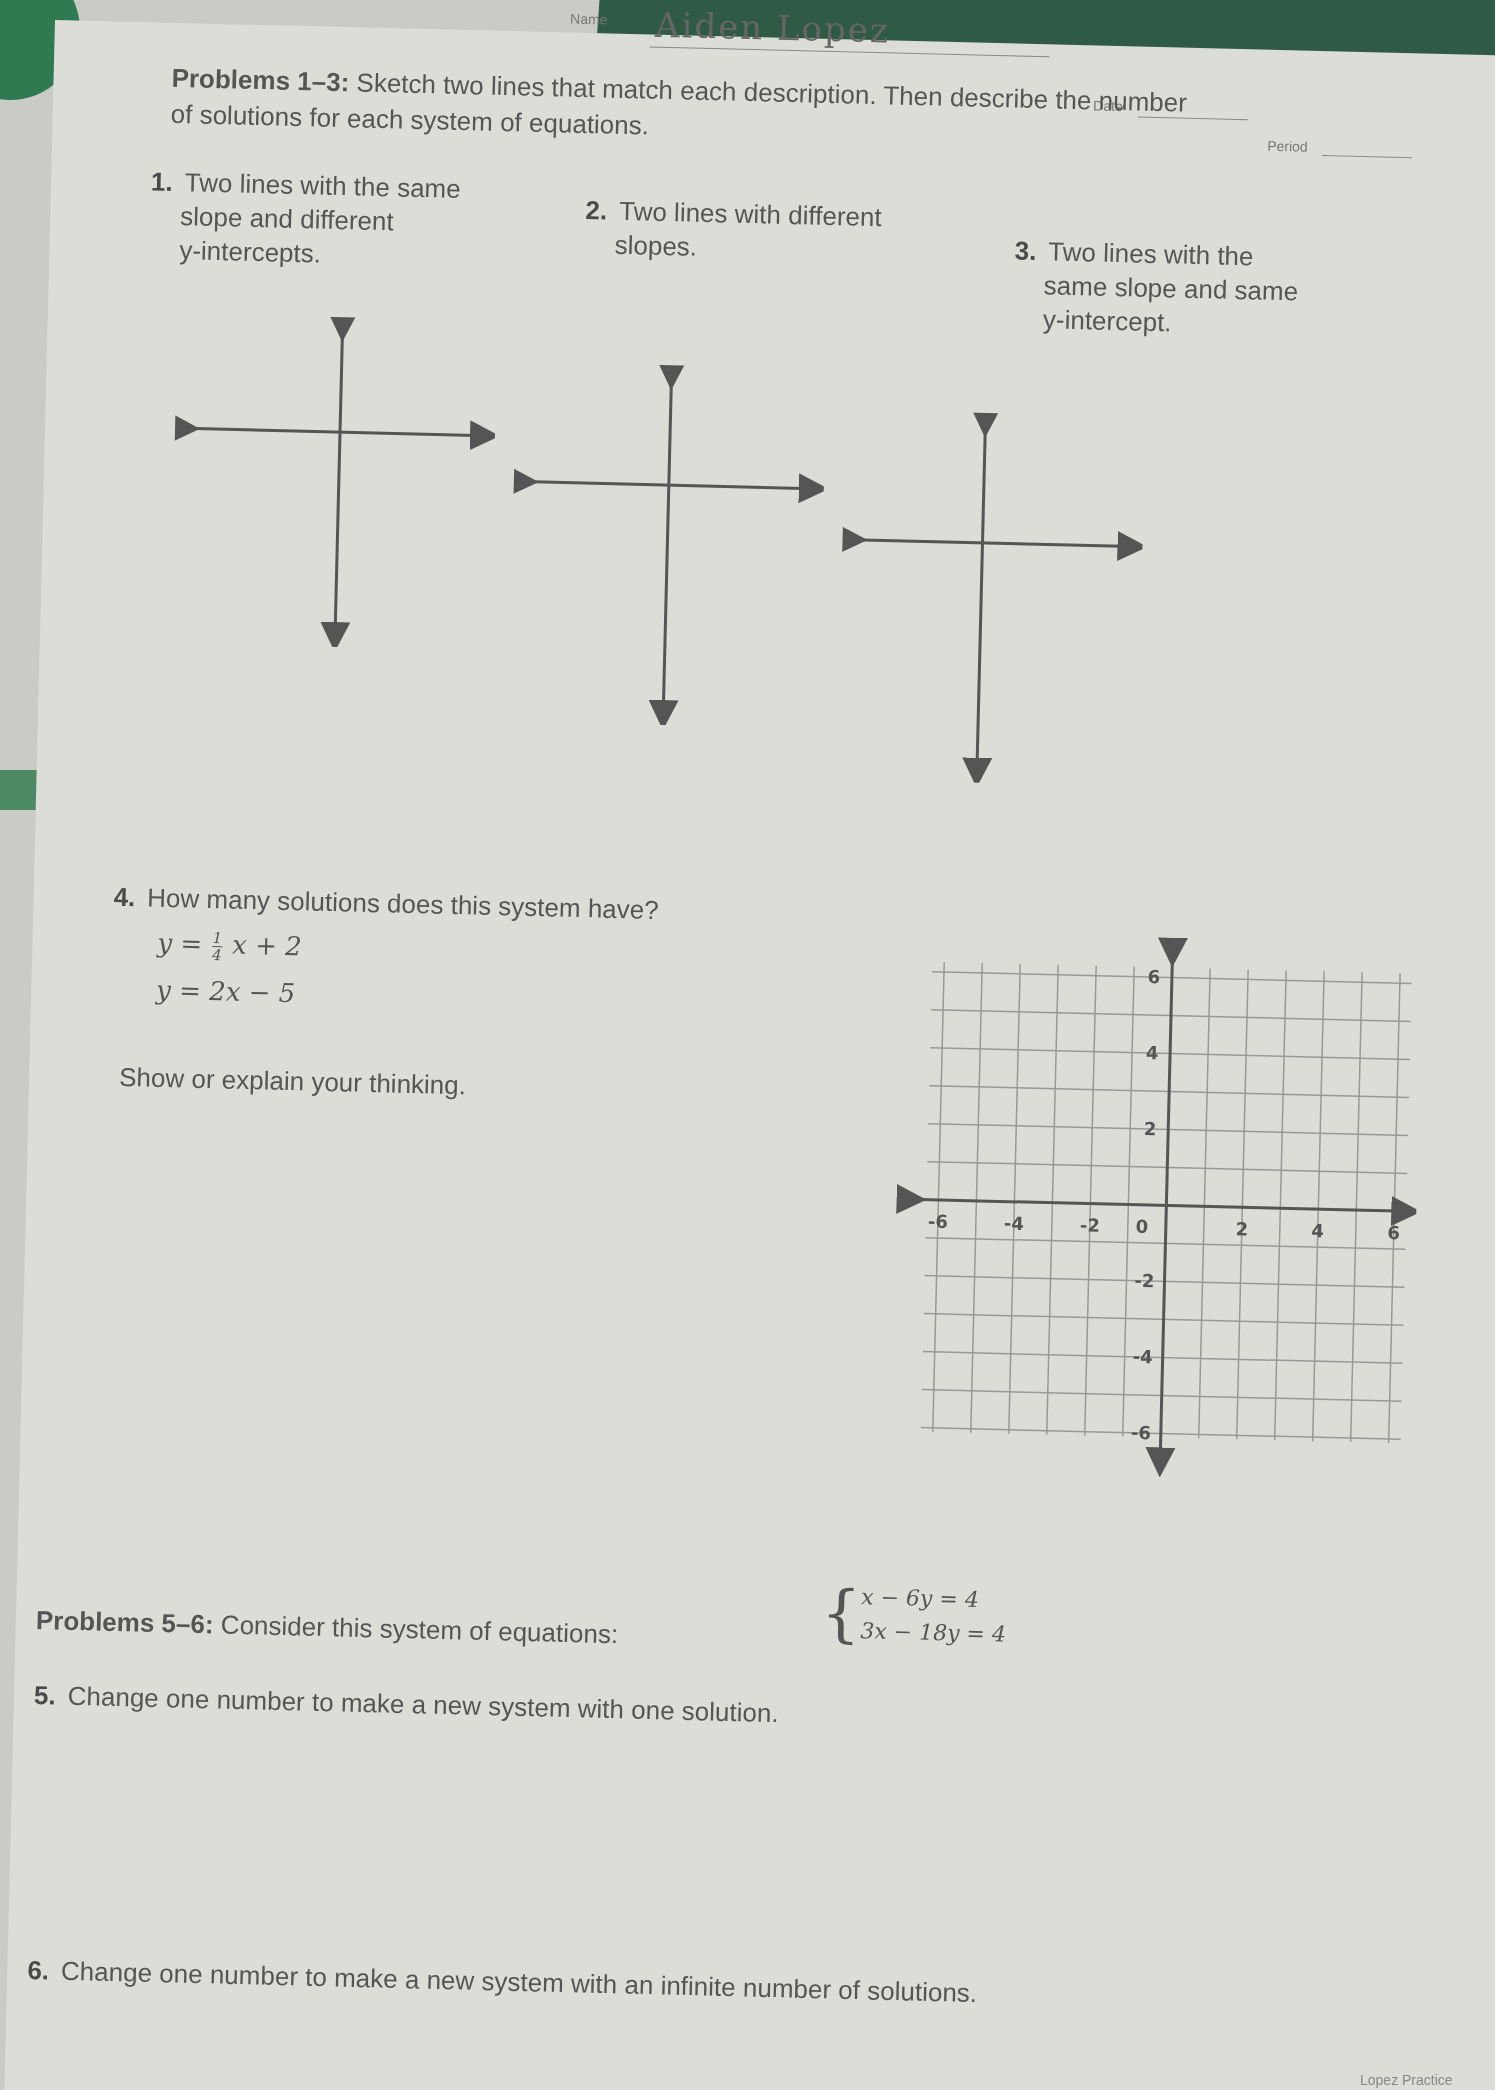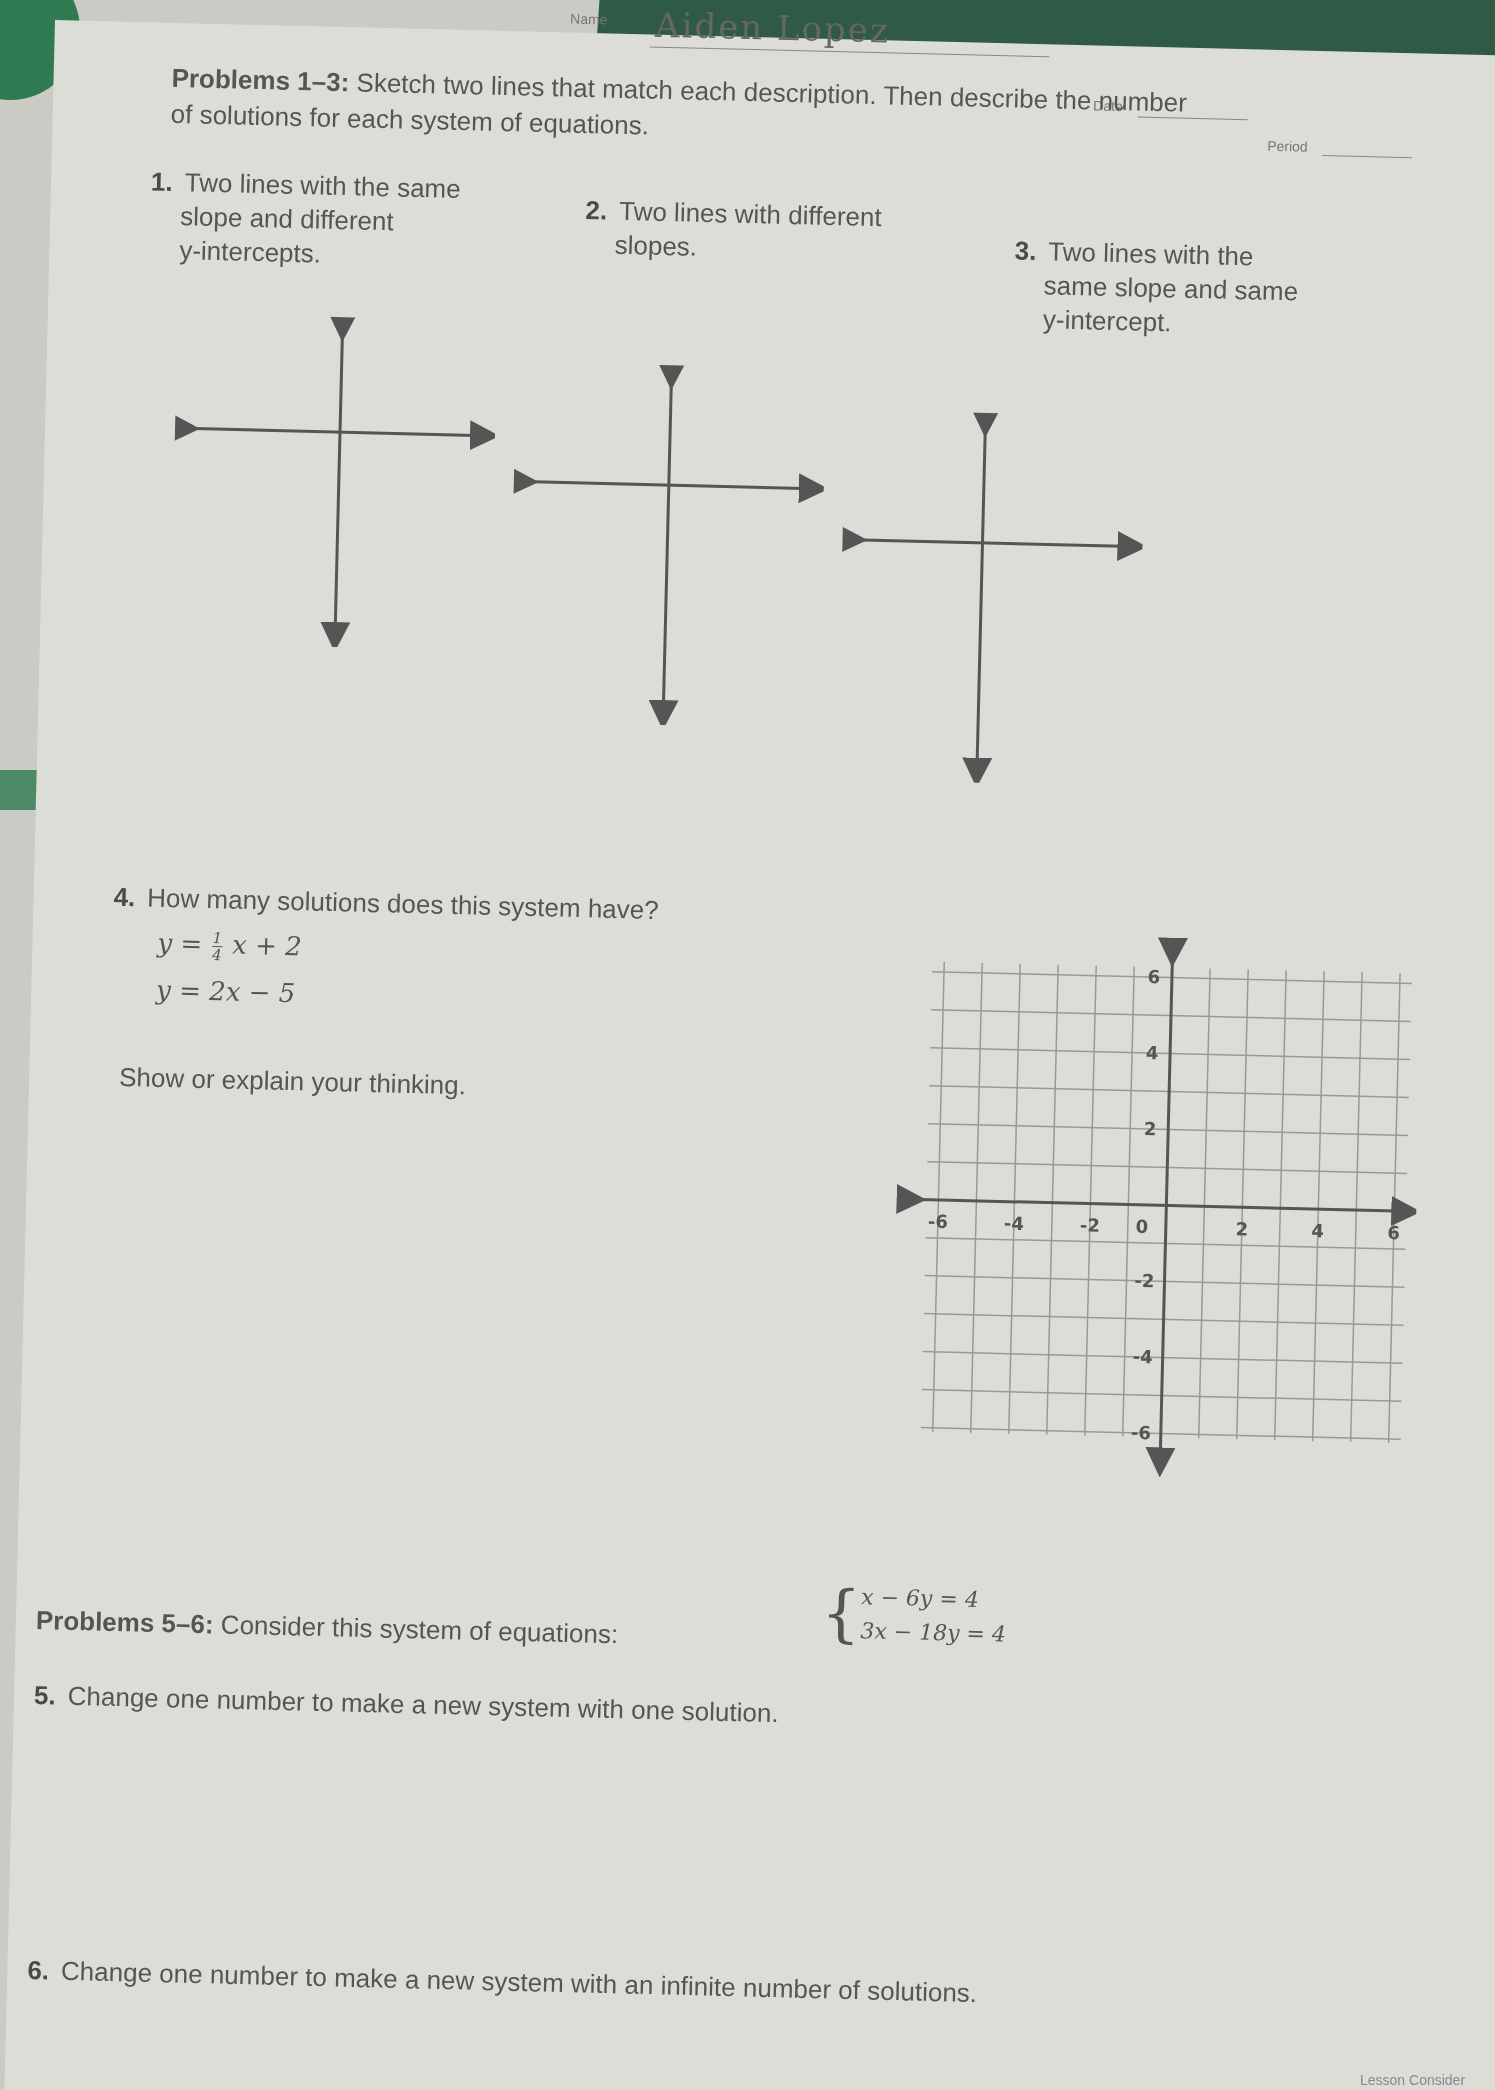--- a/index.html
+++ b/index.html
@@ -171,13 +171,13 @@
   <div class="abs t" style="left:20px; top:1660px;">
     <span class="num">5.</span><span>Change one number to make a new system with one solution.</span>
   </div>
   <div class="answer-area" style="left:20px; top:1710px; width:1100px; height:180px;"></div>
   <div class="abs t" style="left:20px; top:1935px;">
     <span class="num">6.</span><span>Change one number to make a new system with an infinite number of solutions.</span>
   </div>
   <div class="answer-area" style="left:20px; top:1985px; width:1100px; height:60px;"></div>
 </div>
 
-<div class="abs small" style="left:1360px; top:2072px; color:#888;">Lesson Consider</div>
+<div class="abs small" style="left:1360px; top:2072px; color:#888;">Lopez Practice</div>
 
 </body></html>

